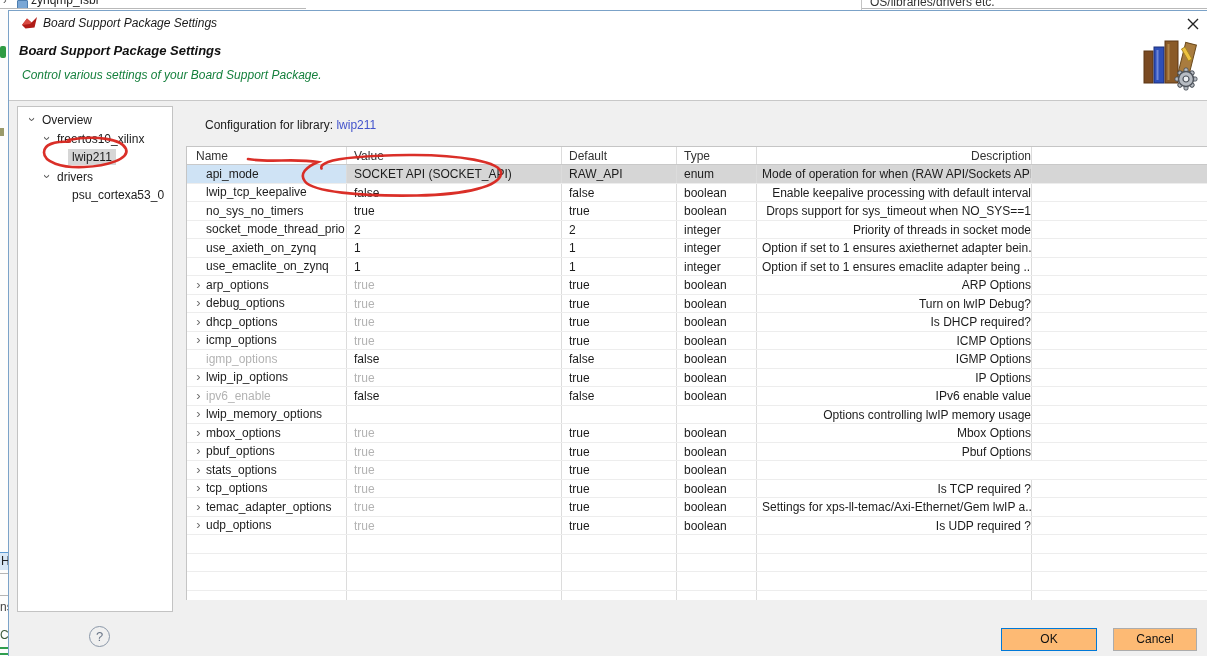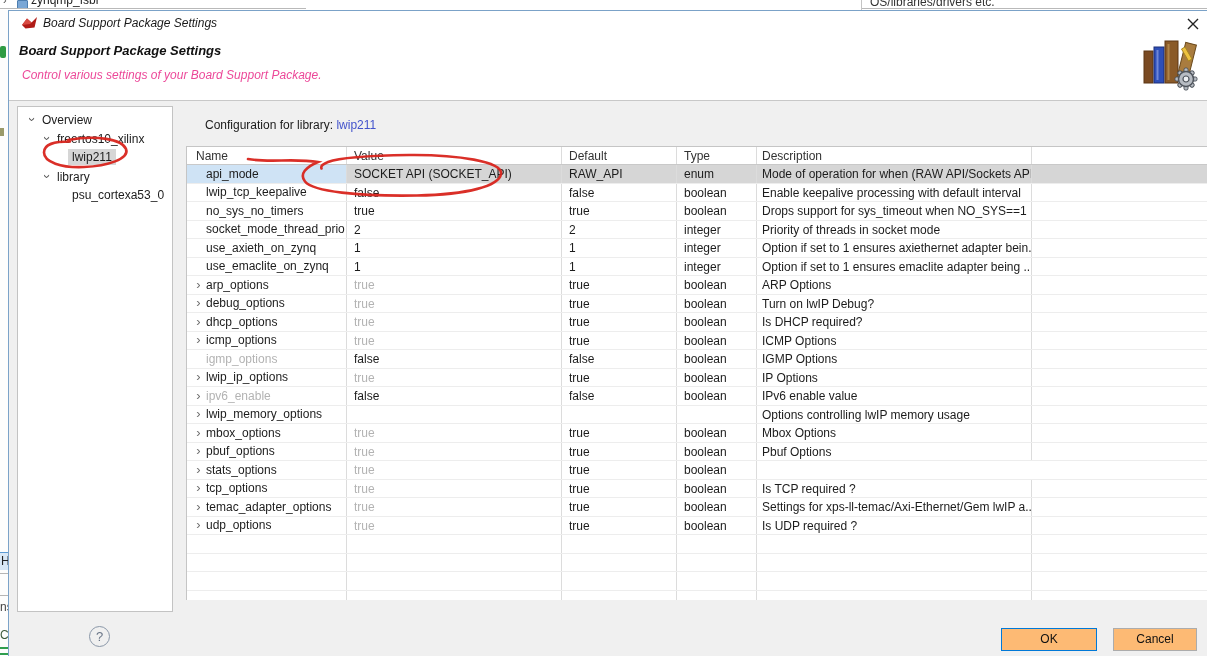--- a/index.html
+++ b/index.html
@@ -23,21 +23,21 @@
   .frag-sep { position:absolute; left:0; width:8px; height:1px; background:#b5b5b5; }
   .frag-gline { position:absolute; left:0; width:8px; height:2px; background:#2f9e4f; }
 
   
   .dialog { position:absolute; left:8px; top:10px; width:1199px; height:646px; background:#f0f0f0; border:1px solid #7ba2c8; border-right:none; border-bottom:none; }
   .dlg-head { position:absolute; left:0; top:0; width:100%; height:90px; background:#fff; border-bottom:1px solid #c8c8c8;font-style:italic; }
   .tb-icon { position:absolute; left:12px; top:5px; width:17px; height:14px; }
   .tb-title { position:absolute; left:34px; top:5px; color:#1a1a1a; }
   .close-btn { position:absolute; left:1175px; top:4px; width:18px; height:18px; cursor:pointer; }
   .hd-title { position:absolute; left:10px; top:32px; font-weight:bold; font-size:13px; color:#111; }
-  .hd-sub { position:absolute; left:13px; top:57px; color:#ec4899; }
+  .hd-sub { position:absolute; left:13px; top:57px; color:#15803d; }
   .books-icon { position:absolute; left:1132px; top:26px; width:58px; height:54px; }
 
   
   .tree { position:absolute; left:8px; top:95px; width:156px; height:506px; background:#fff; border:1px solid #c3c3c3; overflow:hidden; }
   .tree-item { position:relative; height:19px; line-height:19px; white-space:nowrap; cursor:default; }
   .tree-item .chev { display:inline-block; width:12px; color:#5a5a5a; font-size:13px; text-align:center; }
   .tree-item .chev.open { transform:rotate(90deg); }
   .tree-item .tlabel { padding:1px 4px; }
   .tree-item.sel .tlabel { background:#d6d6d6; }
 
@@ -47,21 +47,21 @@
 
   
   .tbl { position:absolute; left:177px; top:135px; width:1022px; height:454px; background:#fff; border-top:1px solid #c5c5c5; border-left:1px solid #c5c5c5; overflow:hidden; }
   .trow { display:flex; height:18.5px; line-height:18px; border-bottom:1px solid #ededed; }
   .trow.hdr { height:18px; border-bottom:1px solid #c9c9c9; color:#333; }
   .tcell { flex:none; border-right:1px solid #dcdcdc; padding:0 0 0 7px; white-space:nowrap; overflow:hidden; }
   .c-name { width:160px; padding-left:4px; display:flex; align-items:center; }
   .c-val  { width:215px; }
   .c-def  { width:115px; }
   .c-type { width:80px; }
-  .c-desc { width:275px; padding-left:5px; }
+  .c-desc { width:275px; padding-left:5px;text-align:right; }
   .c-fill { flex:1 1 auto; border-right:none; }
   .hdr .c-name { padding-left:9px; }
   .trow .exp { display:inline-block; width:15px; text-align:center; color:#6e6e6e; font-size:13px; flex:none; }
   .trow .exp.blank { visibility:hidden; }
   .gray { color:#b3b3b3; }
   .trow.sel .tcell { background:#d6d6d6; }
   .trow.sel .c-name { background:#cfe3f5; }
 
   
   .help-btn { position:absolute; left:80px; top:615px; width:21px; height:21px; border:1px solid #8a97a8; border-radius:50%; color:#6a7688; text-align:center; line-height:19px; font-size:13px; cursor:pointer; background:#f0f0f0; }
@@ -133,21 +133,21 @@
           <circle cx="0" cy="0" r="7.5" fill="#b7bcc3" stroke="#4e545c" stroke-width="1.5"></circle>
           <circle cx="0" cy="0" r="3" fill="#eef0f3" stroke="#4e545c" stroke-width="1.2"></circle>
         </g>
       </svg>
     </div>
 
     <div class="tree">
         <div class="tree-item" style="padding-left: 8px; margin-top: 3px;"><span class="chev open">›</span><span class="tlabel">Overview</span></div>
         <div class="tree-item" style="padding-left: 23px; margin-top: 0px;"><span class="chev open">›</span><span class="tlabel">freertos10_xilinx</span></div>
         <div class="tree-item sel" style="padding-left: 38px; margin-top: 0px;"><span class="chev"></span><span class="tlabel">lwip211</span></div>
-        <div class="tree-item" style="padding-left: 23px; margin-top: 0px;"><span class="chev open">›</span><span class="tlabel">library</span></div>
+        <div class="tree-item" style="padding-left: 23px; margin-top: 0px;"><span class="chev open">›</span><span class="tlabel">drivers</span></div>
         <div class="tree-item" style="padding-left: 38px; margin-top: 0px;"><span class="chev"></span><span class="tlabel">psu_cortexa53_0</span></div>
       </div>
 
     <div class="cfg-label">
       <span>Configuration for library:</span>
       <span class="lib-link">lwip211</span>
     </div>
 
     <div class="tbl">
       <div class="trow hdr">

